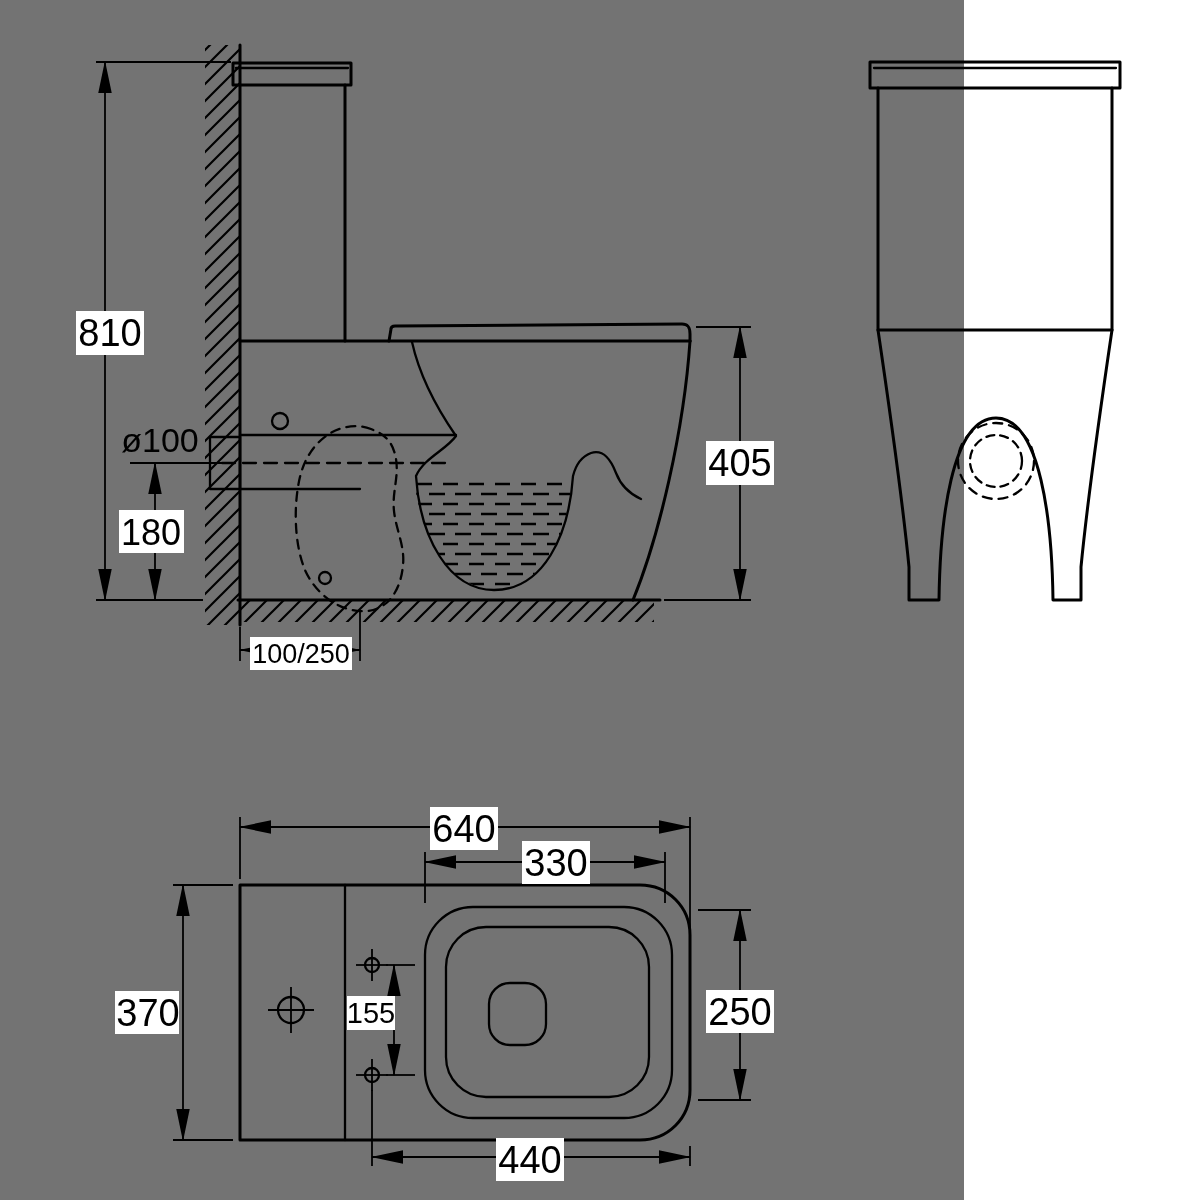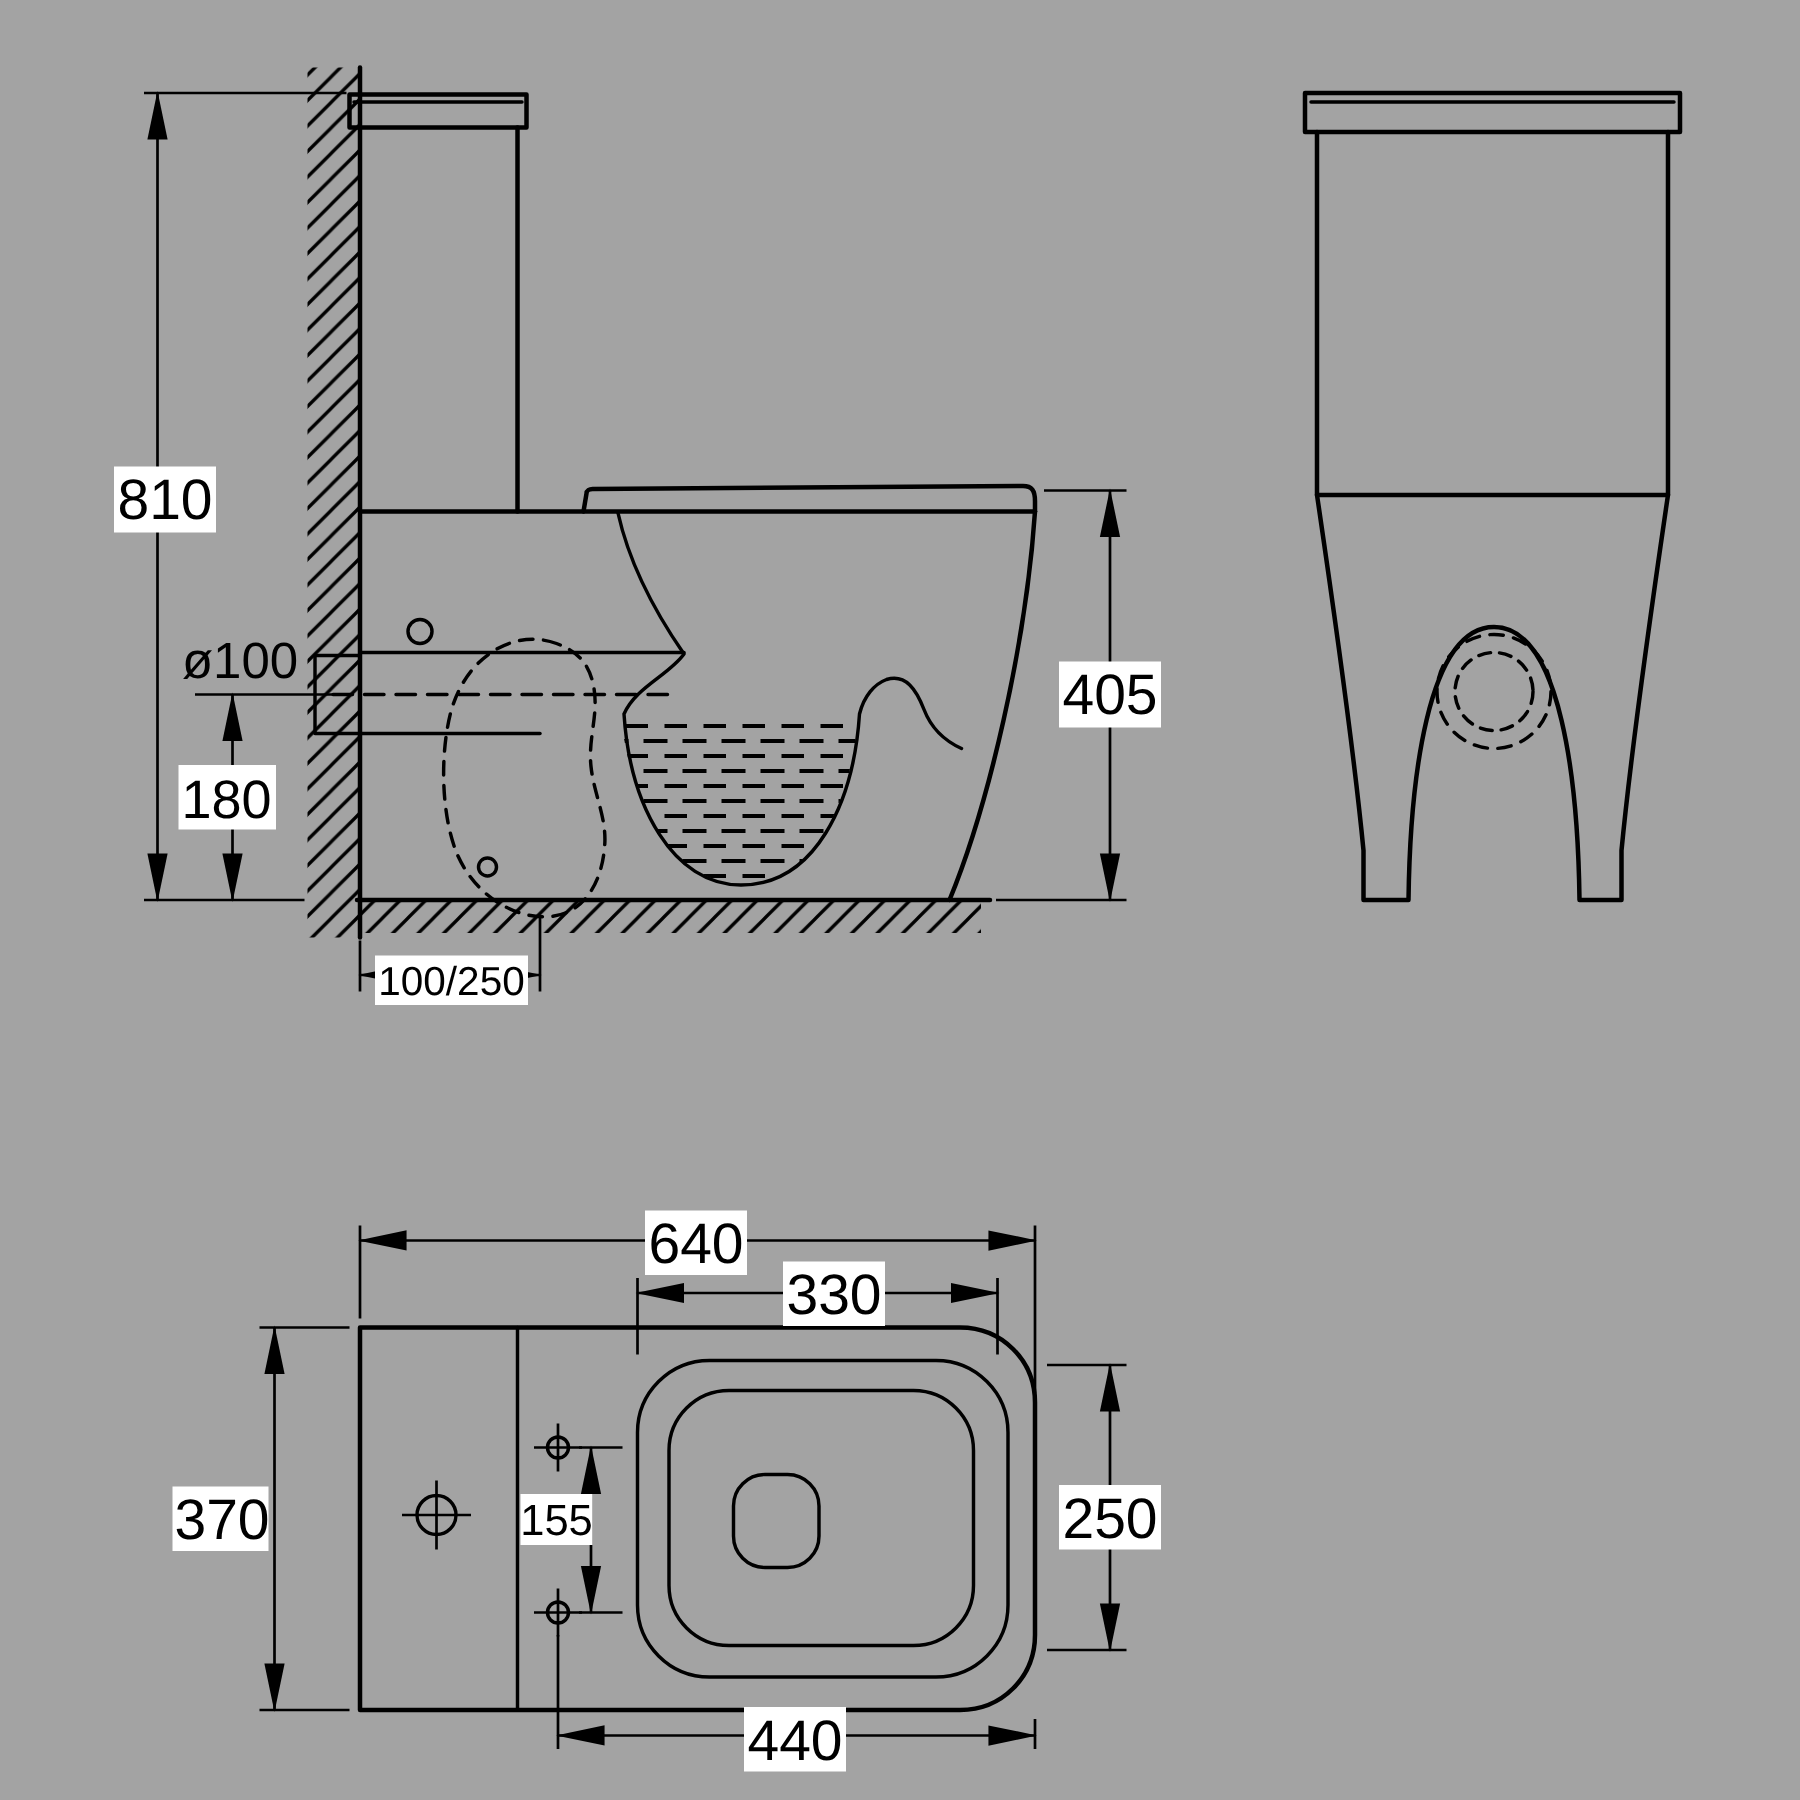--- a/index.html
+++ b/index.html
@@ -1,16 +1,16 @@
 <!DOCTYPE html>
 <html><head>
 <meta charset="utf-8">
 <style>
   html,body { margin:0; padding:0; background:#ffffff; }
-  .stage { width:1200px; height:1200px; background:#a3a3a3; position:relative; }
+  .stage { width:964px; height:1200px; background:#737373; position:relative; }
   svg { display:block; }
   .ln  { fill:none; stroke:#000000; stroke-width:3;   stroke-linecap:round; stroke-linejoin:round; }
   .ln2 { fill:none; stroke:#000000; stroke-width:2.3; stroke-linecap:round; stroke-linejoin:round; }
   .dim { fill:none; stroke:#000000; stroke-width:1.8; }
   .tbg { fill:#ffffff; stroke:none; }
   .dimtext { font-family:"Liberation Sans", sans-serif; fill:#000000; text-anchor:middle; }
 </style>
 </head>
 <body>
 

